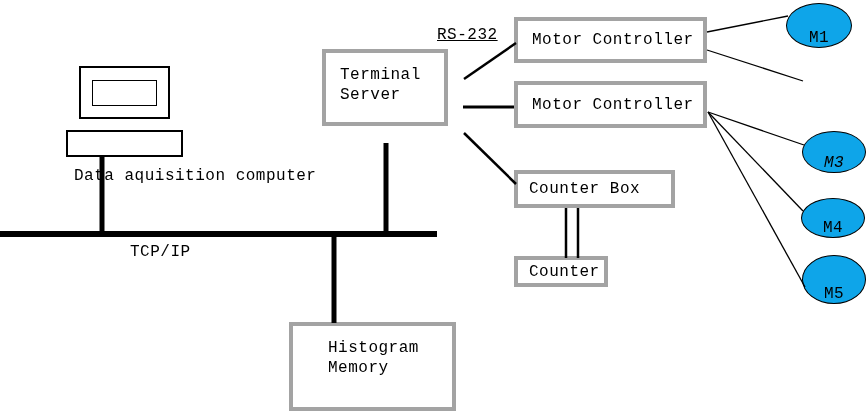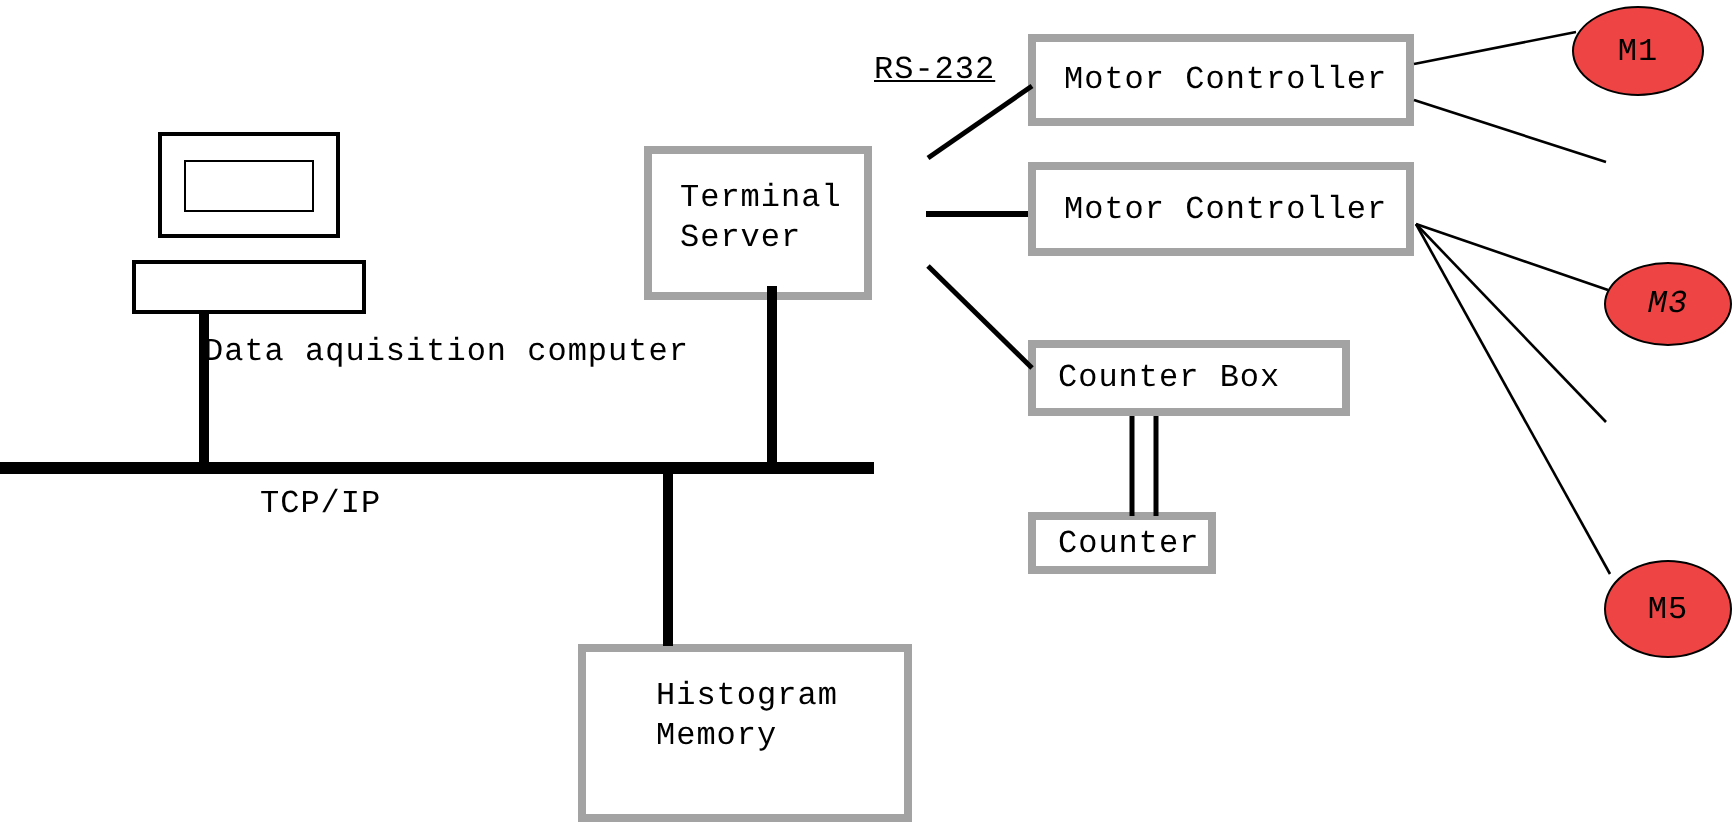--- a/index.html
+++ b/index.html
@@ -37,61 +37,61 @@
     align-items: center;
   }
   .box .lbl {
     white-space: pre-line;
     line-height: 20px;
   }
   .ellipse {
     position: absolute;
     z-index: 2;
     box-sizing: border-box;
-    background: #ef4444;
+    background: #0ea5e9;
     border: 1.5px solid #000000;
     border-radius: 50%;
     display: flex;
-    align-items: center;
+    align-items: flex-end;
     justify-content: center;
   }
   .shape {
     position: absolute;
     z-index: 2;
     box-sizing: border-box;
     background: #ffffff;
     border: 2px solid #000000;
   }
   .freelabel {
     position: absolute;
     z-index: 1;
     white-space: pre;
     line-height: 16px;
   }
 
   
   .monitor-outer { left: 79px; top: 66px; width: 91px; height: 53px; }
   .monitor-screen { left: 92px; top: 80px; width: 65px; height: 26px; }
   .keyboard { left: 66px; top: 130px; width: 117px; height: 27px; }
-  .caption-dac { left: 74px; top: 168px; margin-left: 28px; }
+  .caption-dac { left: 74px; top: 168px; }
 
   
-  .terminal-server { left: 322px; top: 73px; width: 114px; height: 77px; padding: 12px 0 0 14px; }
+  .terminal-server { left: 322px; top: 49px; width: 126px; height: 77px; padding: 12px 0 0 14px; }
   .motor-controller-1 { left: 514px; top: 17px; width: 193px; height: 46px; padding-left: 14px; }
   .motor-controller-2 { left: 514px; top: 81px; width: 193px; height: 47px; padding-left: 14px; }
   .counter-box { left: 514px; top: 170px; width: 161px; height: 38px; padding-left: 11px; }
   .counter { left: 514px; top: 256px; width: 94px; height: 31px; padding-left: 11px; }
   .histogram-memory { left: 289px; top: 322px; width: 167px; height: 89px; padding: 12px 0 0 35px; }
 
   
   .m1 { left: 786px; top: 3px;   width: 66px; height: 45px; }
   .m2 { left: 801px; top: 66px;  width: 63px; height: 45px; }
   .m3 { left: 802px; top: 131px; width: 64px; height: 42px; font-style: italic; }
   .m4 { left: 801px; top: 198px; width: 64px; height: 40px; }
-  .m5 { left: 802px; top: 280px; width: 64px; height: 49px; }
+  .m5 { left: 802px; top: 255px; width: 64px; height: 49px; }
 
   
   .label-rs232 { left: 437px; top: 27px; text-decoration: underline; }
   .label-tcpip { left: 130px; top: 244px; }
 </style>
 </head>
 <body>
 
 <div class="canvas">
 
@@ -144,20 +144,23 @@
     <span class="lbl">Histogram
 Memory</span>
   </div>
 
   <div class="ellipse m1">
     <span>M1</span>
   </div>
   <div class="ellipse m3">
     <span>M3</span>
   </div>
+  <div class="ellipse m4">
+    <span>M4</span>
+  </div>
   <div class="ellipse m5">
     <span>M5</span>
   </div>
 
   <div class="freelabel label-rs232">RS-232</div>
   <div class="freelabel label-tcpip">TCP/IP</div>
 
 </div>
 
 </body></html>

